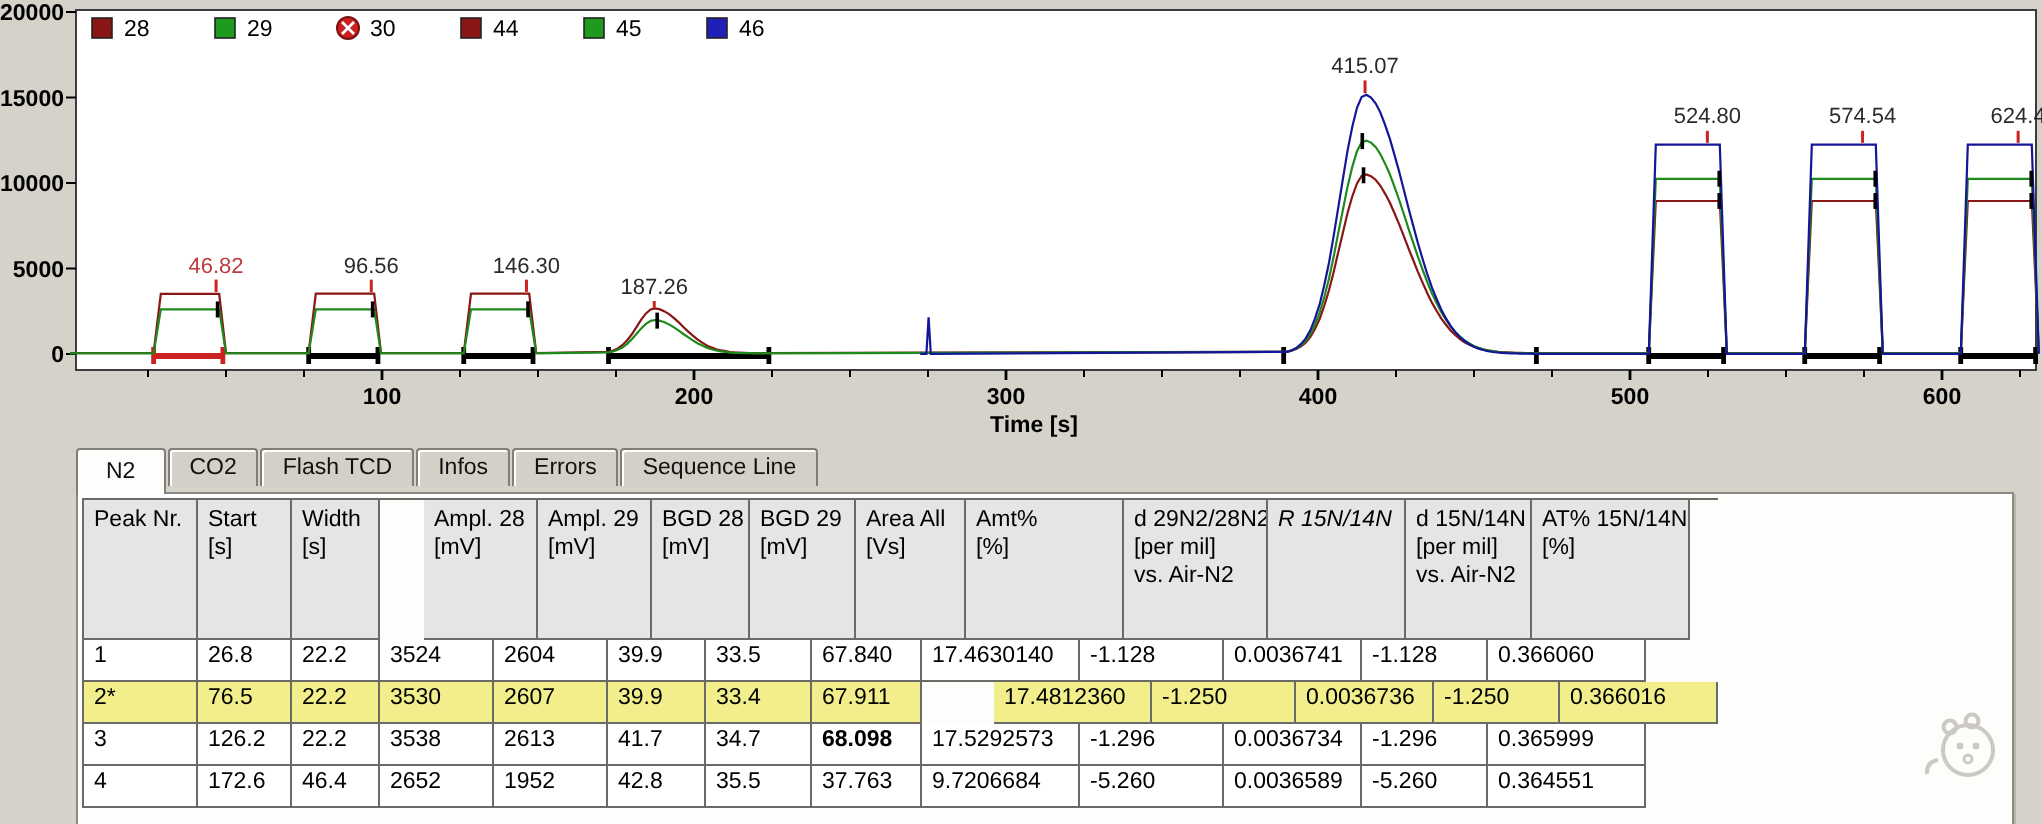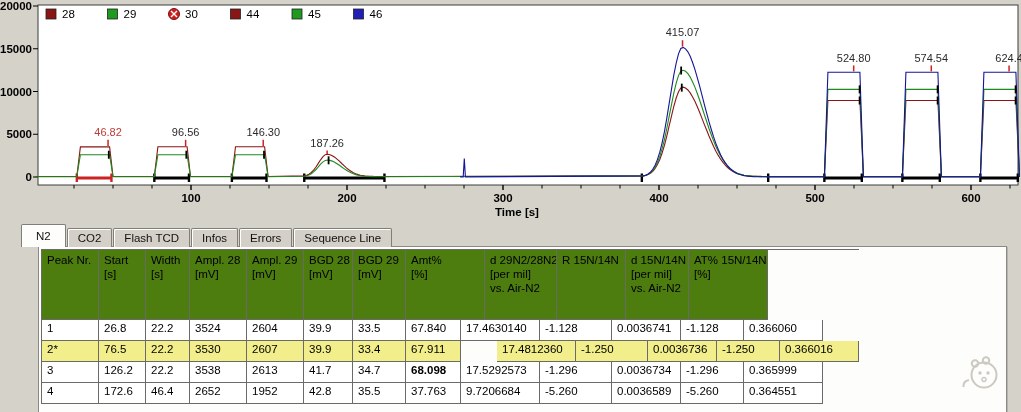--- a/index.html
+++ b/index.html
@@ -8,22 +8,22 @@
     background:#d5d2c9;
     font-family:"Liberation Sans",sans-serif;
     -webkit-font-smoothing:antialiased;
   }
   #chart-region{position:absolute;top:0;left:0;width:1021px;height:222px;}
   #chart-svg{position:absolute;top:0;left:0;}
   #chart-svg text{font-family:"Liberation Sans",sans-serif;}
 
   
   #tabbar{
-    position:absolute;top:224px;left:21px;height:23px;
-    display:flex;align-items:flex-end;z-index:3;
+    position:absolute;top:224px;left:38px;height:23px;
+    display:flex;align-items:flex-start;z-index:3;
   }
   .tab{
     background:#d4d0c8;border:1px solid #7f7f78;border-bottom:none;
     box-shadow:inset 1px 1px 0 #ffffff;
     border-radius:2px 2px 0 0;
     height:18px;line-height:18px;padding:0 10px;margin-right:1px;
     font-size:11.5px;color:#111;cursor:default;white-space:nowrap;
   }
   .tab.active{
     background:#fdfdfb;height:22px;line-height:22px;
@@ -39,21 +39,21 @@
     z-index:2;
   }
   #grid{position:absolute;top:2px;left:2px;border-top:1px solid #6a6a66;border-left:1px solid #6a6a66;}
   .gridrow{display:flex;}
   .cell{
     border-right:1px solid #6a6a66;border-bottom:1px solid #6a6a66;
     font-size:11.5px;color:#000;background:#fff;
     padding:2px 0 0 5px;box-sizing:border-box;height:21px;overflow:hidden;white-space:nowrap;
   }
   .gridrow.header .cell{
-    height:70px;background:#4d7c0f;line-height:14px;padding-top:3px;
+    height:70px;background:#e5e5e5;line-height:14px;padding-top:3px;
   }
   .gridrow.hl .cell{background:#f1ee8b;}
 
   
   #watermark{
     position:absolute;top:350px;right:16px;z-index:6;
     display:flex;align-items:center;gap:4px;
     color:#c9c6c0;font-size:30px;letter-spacing:2px;
     text-shadow:1px 1px 0 #ffffff;
     pointer-events:none;
@@ -205,46 +205,50 @@
           <div>Peak Nr.</div>
         </div>
         <div class="cell" style="width: 47px;">
           <div>Start</div>
           <div>[s]</div>
         </div>
         <div class="cell" style="width: 44px;">
           <div>Width</div>
           <div>[s]</div>
         </div>
-        <div class="cell" style="width: 57px;">
+        <div class="cell" style="width: 57px; margin-left: 22px;">
           <div>Ampl. 28</div>
           <div>[mV]</div>
         </div>
         <div class="cell" style="width: 57px;">
           <div>Ampl. 29</div>
           <div>[mV]</div>
         </div>
         <div class="cell" style="width: 49px;">
           <div>BGD 28</div>
           <div>[mV]</div>
         </div>
         <div class="cell" style="width: 53px;">
           <div>BGD 29</div>
           <div>[mV]</div>
+        </div>
+        <div class="cell" style="width: 55px;">
+          <div>Area All</div>
+          <div>[Vs]</div>
         </div>
         <div class="cell" style="width: 79px;">
           <div>Amt%</div>
           <div>[%]</div>
         </div>
         <div class="cell" style="width: 72px;">
           <div>d 29N2/28N2</div>
           <div>[per mil]</div>
           <div>vs. Air-N2</div>
         </div>
-        <div class="cell" style="width: 69px;">
+        <div class="cell" style="width: 69px; font-style: italic;">
           <div>R 15N/14N</div>
         </div>
         <div class="cell" style="width: 63px;">
           <div>d 15N/14N</div>
           <div>[per mil]</div>
           <div>vs. Air-N2</div>
         </div>
         <div class="cell" style="width: 79px;">
           <div>AT% 15N/14N</div>
           <div>[%]</div>

